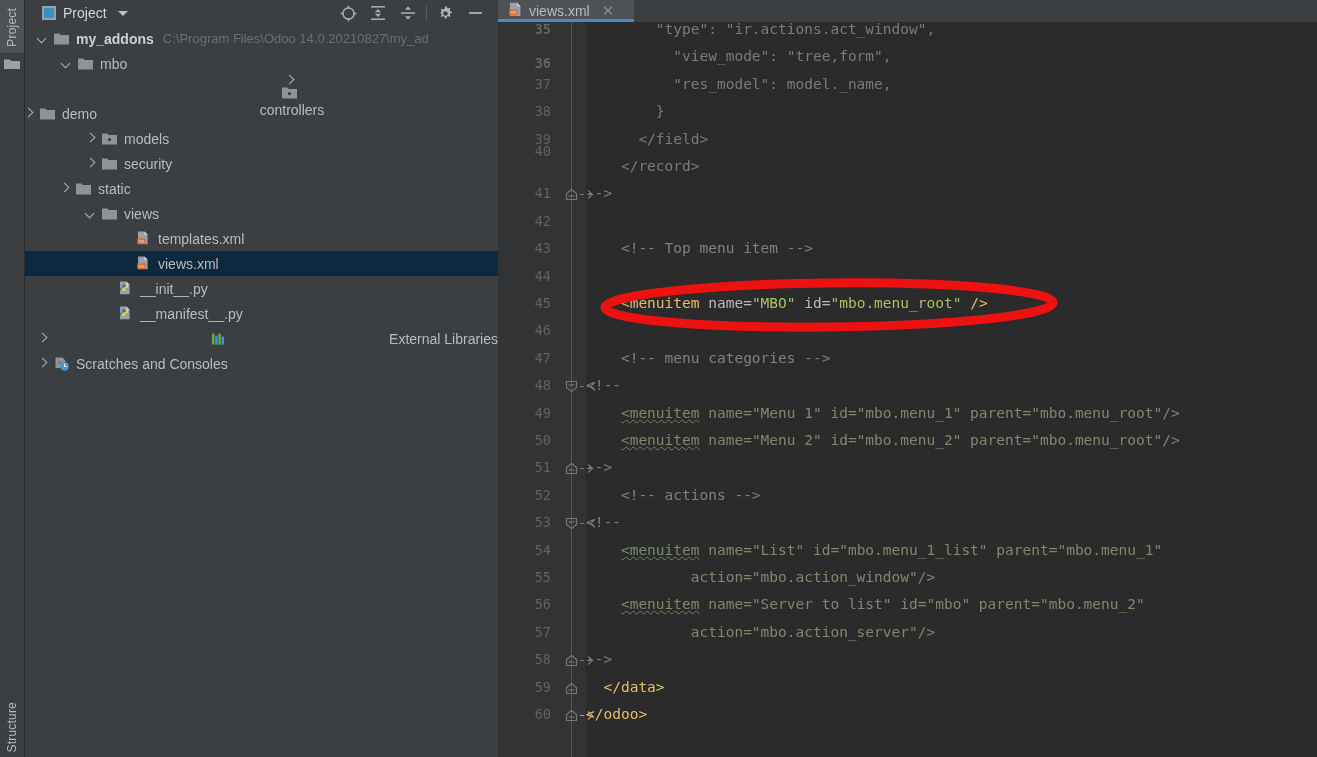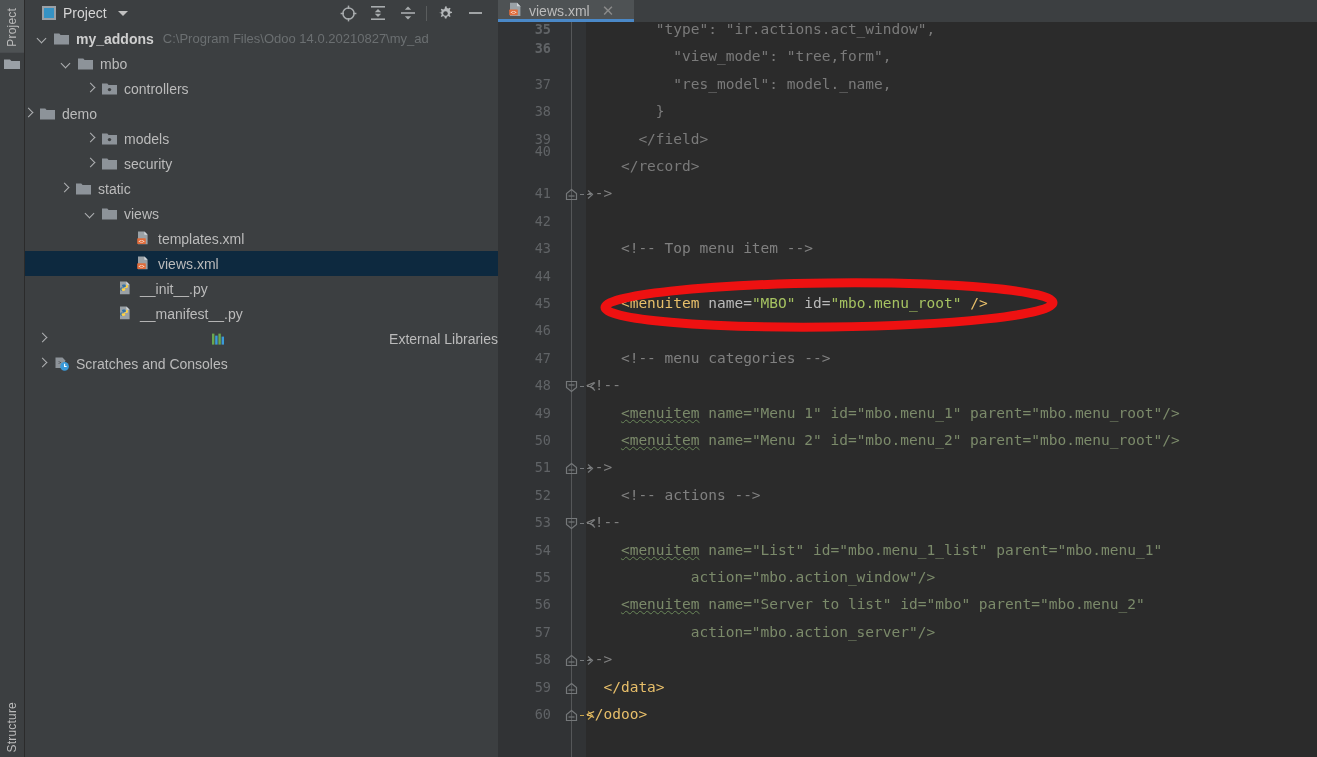--- a/index.html
+++ b/index.html
@@ -239,21 +239,21 @@
           <span class="lbl bold">my_addons</span>
           <span class="path">C:\Program Files\Odoo 14.0.20210827\my_ad</span>
         </div>
         <div class="row" style="padding-left: 38px;">
           <div class="arrow down"></div>
           <span class="ico"><svg width="17" height="16" viewBox="0 0 17 16">
               <path d="M1 2.6h5.3l1.3 1.5H16V13.6H1z" fill="#8d9399"></path>
             </svg></span>
           <span class="lbl">mbo</span>
         </div>
-        <div class="row" style="padding-left: 62px;">
+        <div class="row" style="padding-left: 62px; flex-direction: column;">
           <div class="arrow right"></div>
           <span class="ico"><svg width="17" height="16" viewBox="0 0 17 16">
               <path d="M1 2.6h5.3l1.3 1.5H16V13.6H1z" fill="#8d9399"></path>
               <circle cx="8.5" cy="8.6" r="1.7" fill="#3c3f41"></circle>
             </svg></span>
           <span class="lbl">controllers</span>
         </div>
         <div class="row" style="">
           <div class="arrow right"></div>
           <span class="ico"><svg width="17" height="16" viewBox="0 0 17 16">
@@ -367,21 +367,21 @@
         </span>
         <span>views.xml</span>
         <span class="tx">✕</span>
       </div>
     </div>
 
     <div class="progressbar"></div>
 
     <div class="gutter" id="gutter">
         <div class="gutter-line" style="top: -6px; font-weight: bold;">35</div>
-        <div class="gutter-line" style="top: 13px; font-weight: bold;">36</div>
+        <div class="gutter-line" style="top: 28px; font-weight: bold;">36</div>
         <div class="gutter-line" style="top: 48.8px;">37</div>
         <div class="gutter-line" style="top: 76.2px;">38</div>
         <div class="gutter-line" style="top: 103.6px;">39</div>
         <div class="gutter-line" style="top: 116px;">40</div>
         <div class="gutter-line" style="top: 158.4px;">41</div>
         <div class="gutter-line" style="top: 185.8px;">42</div>
         <div class="gutter-line" style="top: 213.2px;">43</div>
         <div class="gutter-line" style="top: 240.6px;">44</div>
         <div class="gutter-line" style="top: 268px;">45</div>
         <div class="gutter-line" style="top: 295.4px;">46</div>

